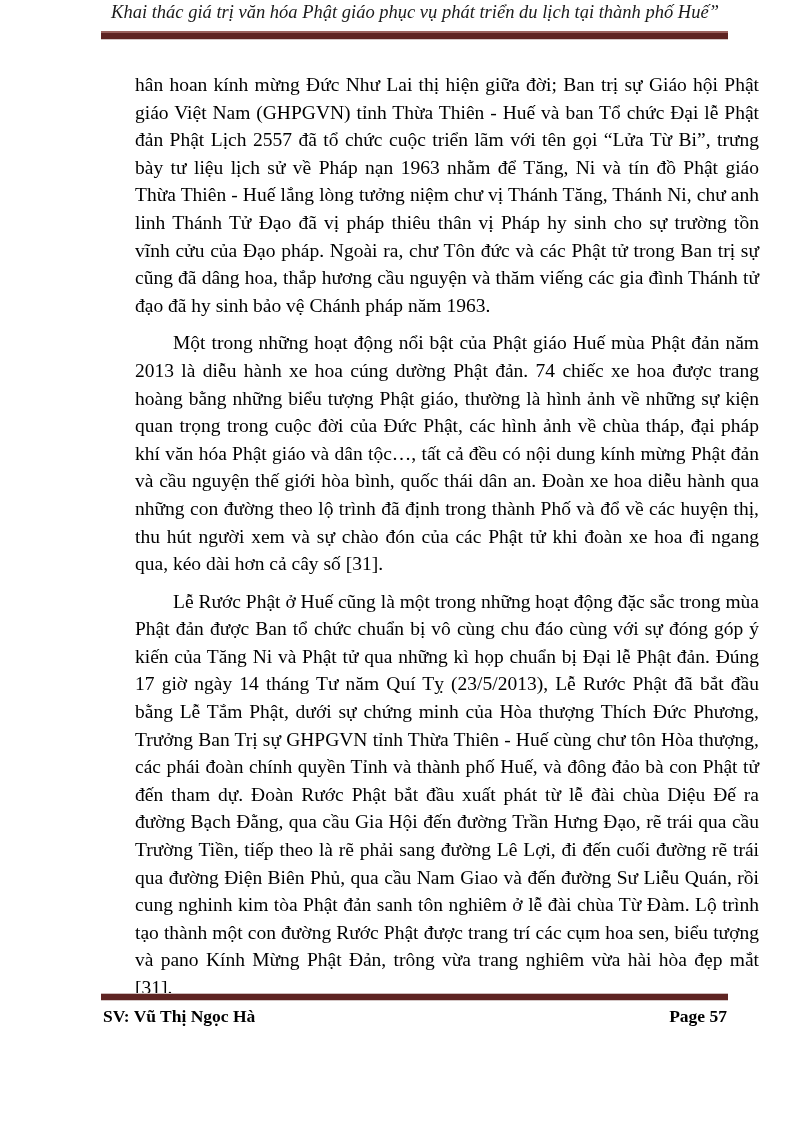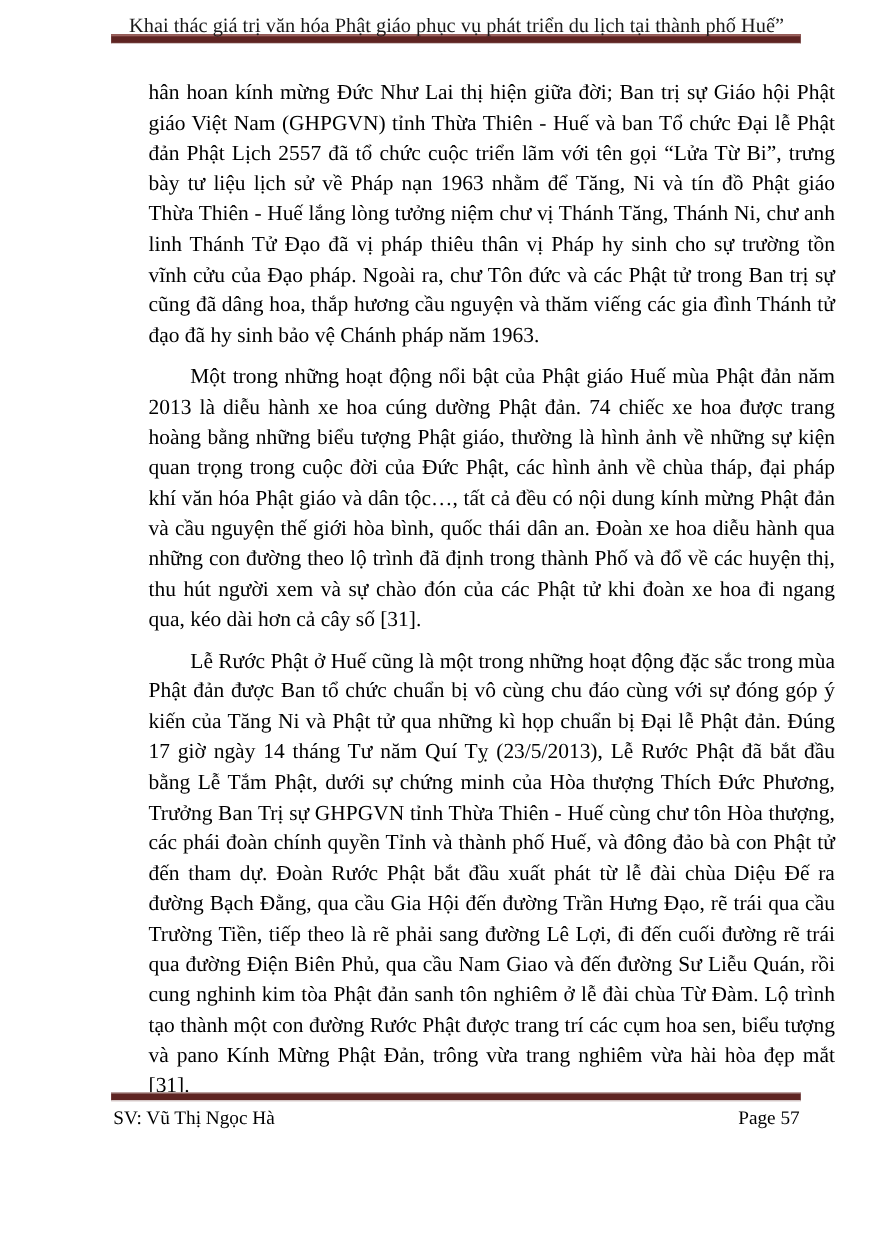--- a/index.html
+++ b/index.html
@@ -8,24 +8,25 @@
     width: 794px;
     height: 1123px;
     background: #ffffff;
     font-family: "Liberation Serif", serif;
     color: #000000;
     overflow: hidden;
     box-sizing: border-box;
   }
   .header-title {
     position: absolute;
-    top: 12px;
+    top: 0;
     left: 100px;
     right: 64px;
     text-align: center;
+    font-style: italic;
     font-size: 18.5px;
     line-height: 25px;
     color: #1a1a1a;
     white-space: nowrap;
     z-index: 1;
   }
   .watermark {
     position: absolute;
     top: 9px;
     right: 2px;
@@ -70,20 +71,21 @@
   .footer-row {
     position: absolute;
     top: 1004px;
     left: 103px;
     right: 67px;
     display: flex;
     justify-content: space-between;
     align-items: baseline;
     font-size: 17.5px;
     line-height: 24px;
+    font-weight: bold;
   }
 </style>
 </head>
 <body>
 
 <div class="page">
 
   <div class="header-title">Khai thác giá trị văn hóa Phật giáo phục vụ phát triển du lịch tại thành phố Huế”</div>
 
 

